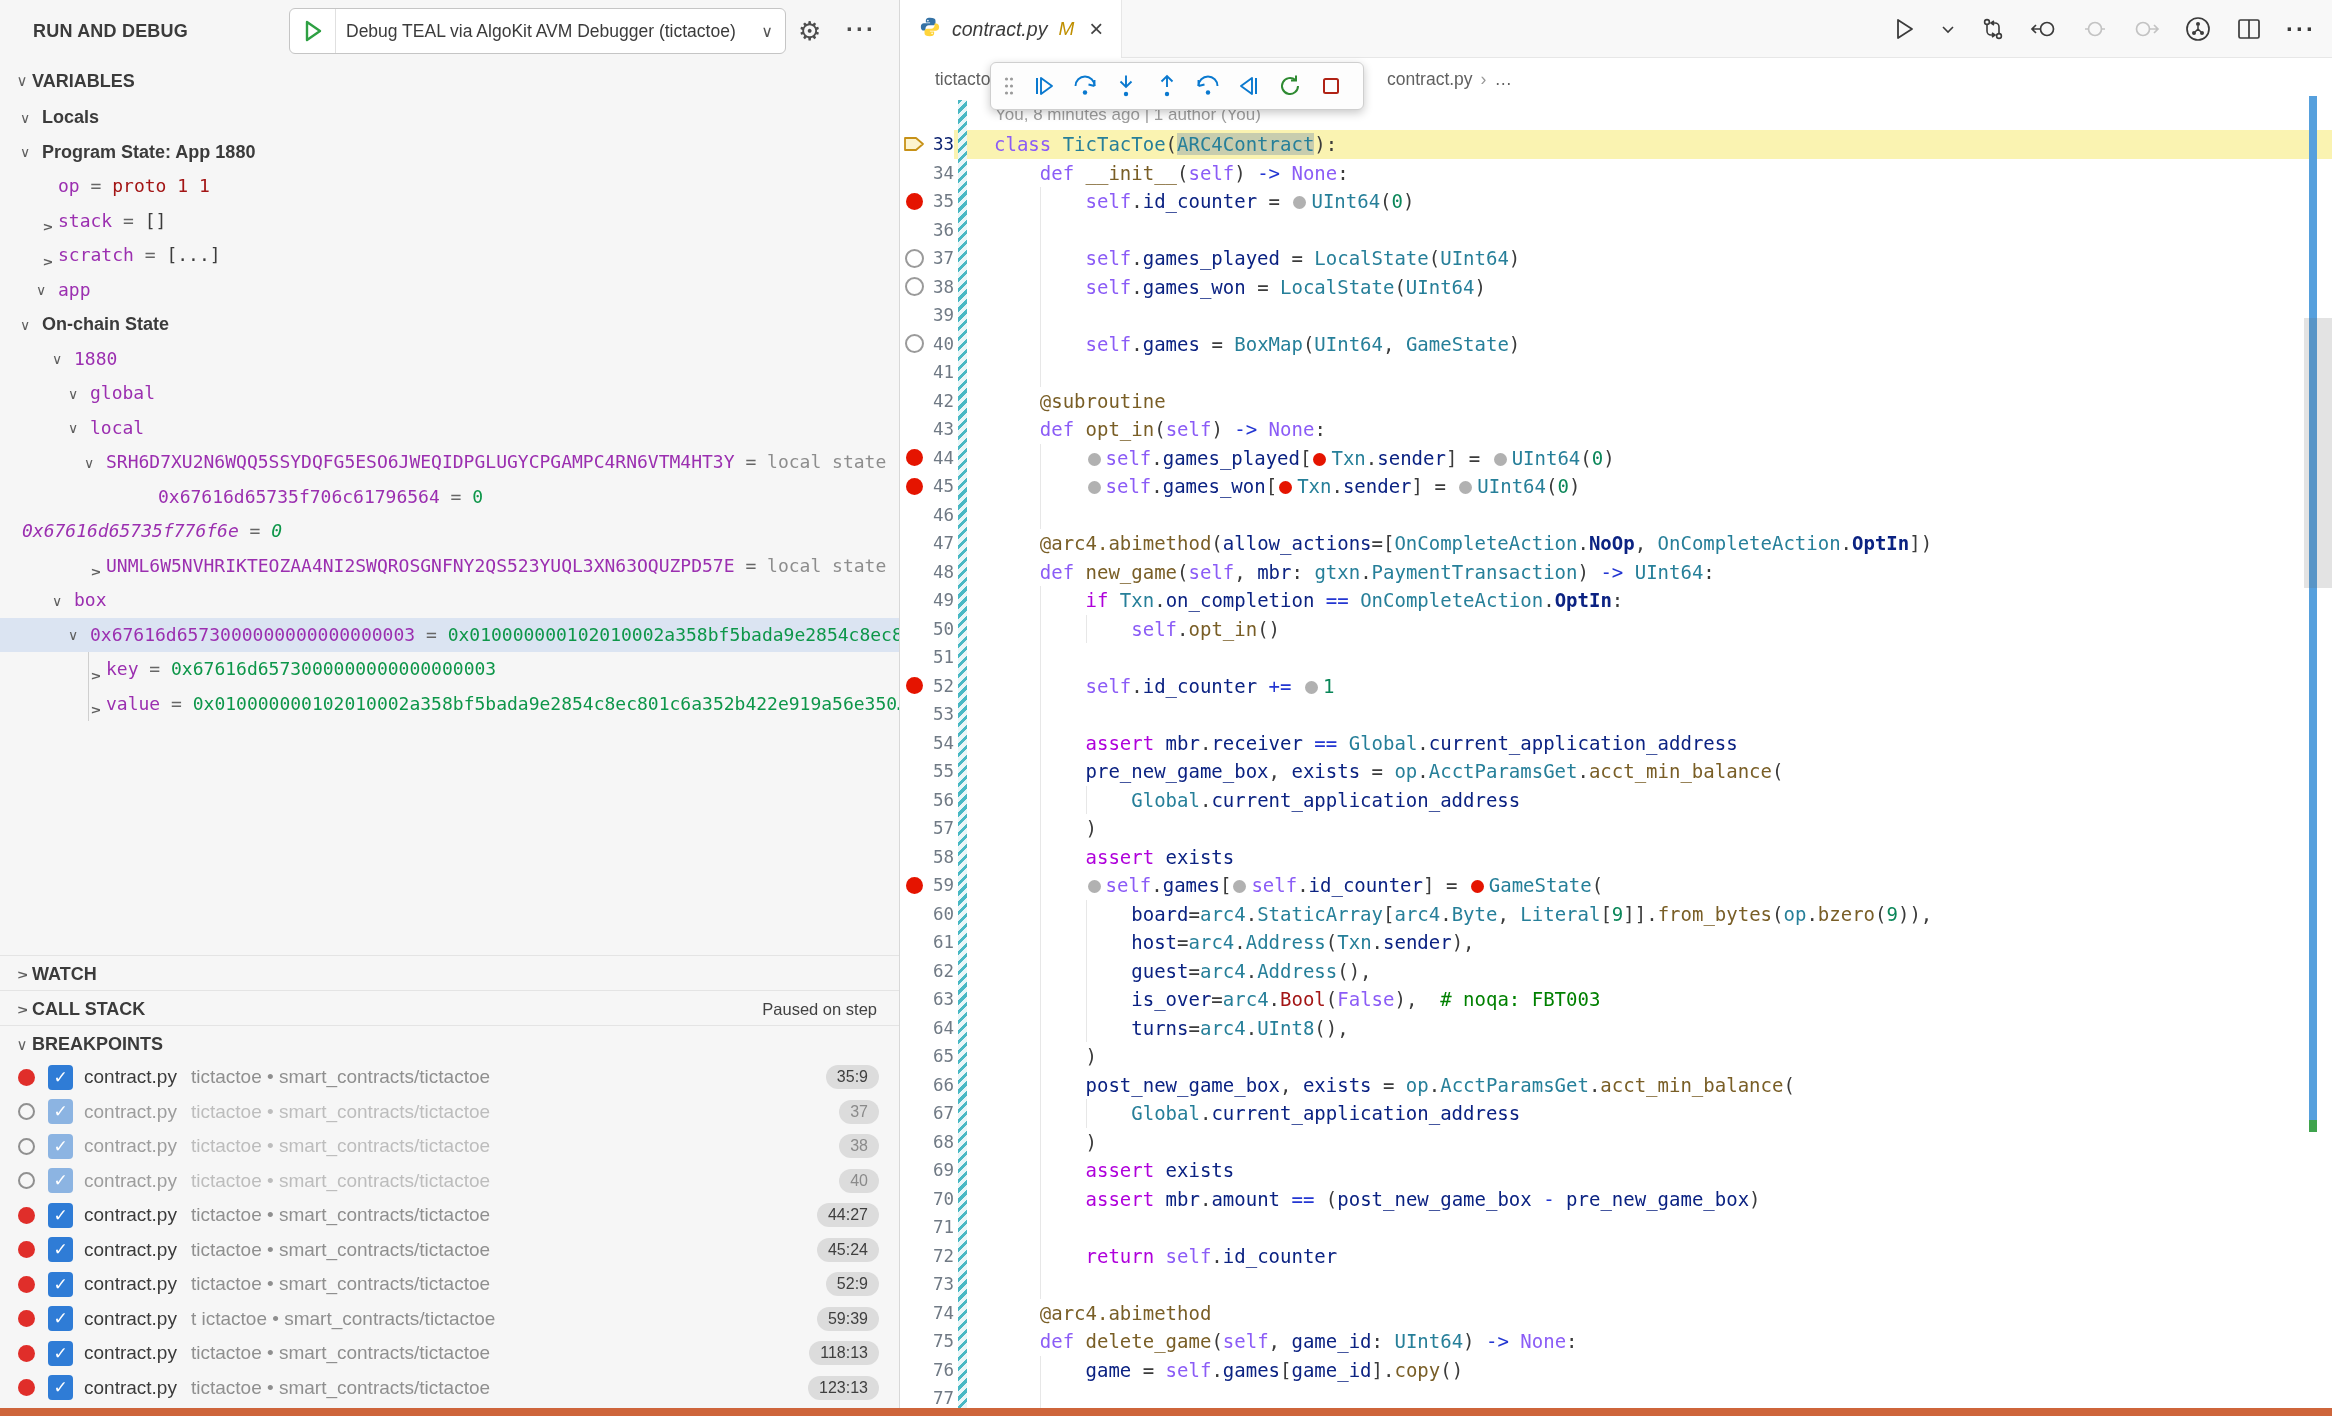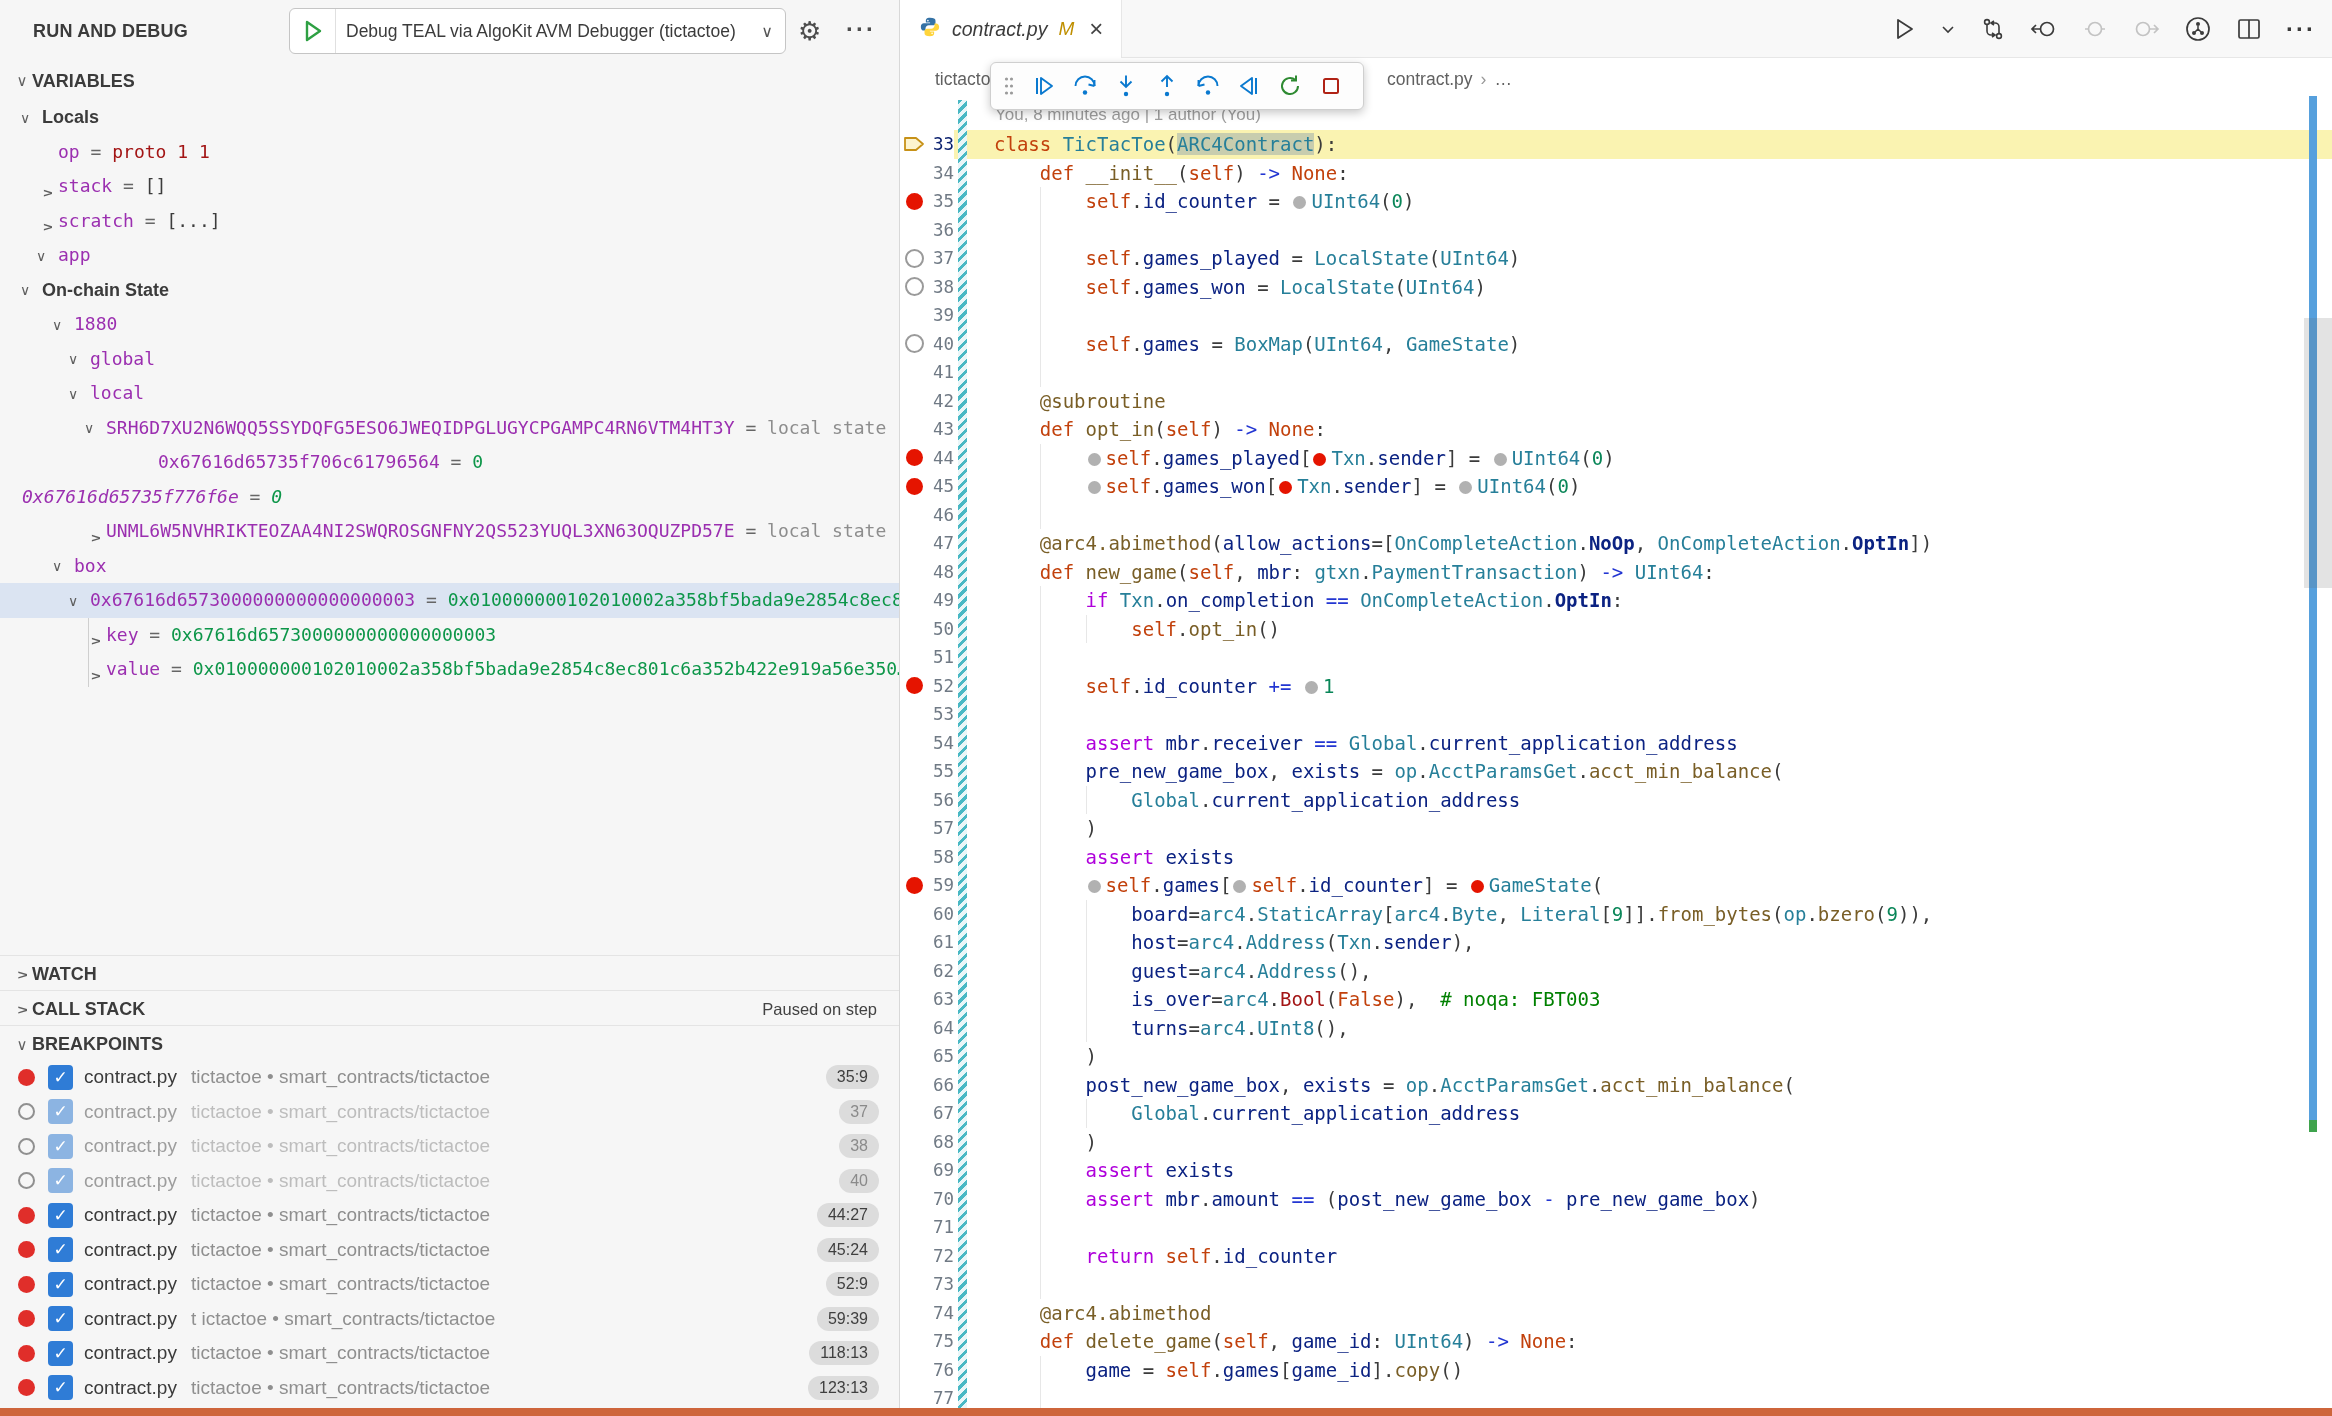--- a/index.html
+++ b/index.html
@@ -103,21 +103,21 @@
   .gnum { flex:0 0 27px; text-align:right; font-family:"DejaVu Sans Mono",monospace;
     font-size:17.5px; color:#707a85; }
   .gnum.curn { color:#0b216f; }
   .ccontent { position:relative; flex:1; padding-left:40px; white-space:pre;
     font-family:"DejaVu Sans Mono",monospace; font-size:19px; }
   .cline.cur .ccontent { background:#faf3b1; }
   .iguide { position:absolute; top:0; height:100%; border-left:1px solid #e7e7e7; }
   .dot { display:inline-block; width:13px; height:13px; border-radius:50%;
     vertical-align:-1px; margin:0 5px 0 2px; }
   .dot.dg { background:#b1b1b1; } .dot.dr { background:#e51400; }
-  .tk-k { color:#c2410c;text-align:right; } .tk-c { color:#af00db; } .tk-t { color:#267f99; }
+  .tk-k { color:#8b5cf6;text-align:right; } .tk-c { color:#af00db; } .tk-t { color:#267f99; }
   .tk-f { color:#795e26; } .tk-v { color:#0b2282; } .tk-e { color:#0b2282; font-weight:700; }
   .tk-n { color:#098658; } .tk-m { color:#008000; } .tk-p { color:#3b3b3b; }
   .tk-o { color:#2336d2; } .tk-b { color:#a31515; } .tk-w { color:#3b3b3b; }
   .tk-tsel { color:#267f99; background:#c8cdae; }
 
   
   #mod-strip { position:absolute; left:57px; top:100px; bottom:8px; width:9px; z-index:5;
     background:repeating-linear-gradient(135deg,#49b8c4 0 3px,#e9f6f8 3px 7px); }
 
   
@@ -153,20 +153,21 @@
       <span class="sb-dots">···</span>
     </div>
 
     <div class="sec-hdr noline" style="top:62px;">
       <span class="sc">∨</span>
       <span>VARIABLES</span>
     </div>
 
     <div id="var-tree">
         <div class="trow" style="padding-left: 20px;"><span class="chev">∨</span><span class="ts-b">Locals</span></div>
+        <div class="trow" style="padding-left: 20px;"><span class="chev">∨</span><span class="ts-b">Program State: App 1880</span></div>
         <div class="trow" style="padding-left: 36px;"><span class="chev none">∨</span><span class="ts-n">op</span><span class="ts-q"> = </span><span class="ts-r">proto 1 1</span></div>
         <div class="trow" style="padding-left: 36px;"><span class="chev col">∨</span><span class="ts-n">stack</span><span class="ts-q"> = </span><span class="ts-d">[]</span></div>
         <div class="trow" style="padding-left: 36px;"><span class="chev col">∨</span><span class="ts-n">scratch</span><span class="ts-q"> = </span><span class="ts-d">[...]</span></div>
         <div class="trow" style="padding-left: 36px;"><span class="chev">∨</span><span class="ts-n">app</span></div>
         <div class="trow" style="padding-left: 20px;"><span class="chev">∨</span><span class="ts-b">On-chain State</span></div>
         <div class="trow" style="padding-left: 52px;"><span class="chev">∨</span><span class="ts-n">1880</span></div>
         <div class="trow" style="padding-left: 68px;"><span class="chev">∨</span><span class="ts-n">global</span></div>
         <div class="trow" style="padding-left: 68px;"><span class="chev">∨</span><span class="ts-n">local</span></div>
         <div class="trow" style="padding-left: 84px;"><span class="chev">∨</span><span class="ts-n">SRH6D7XU2N6WQQ5SSYDQFG5ESO6JWEQIDPGLUGYCPGAMPC4RN6VTM4HT3Y</span><span class="ts-q"> = </span><span class="ts-gray">local state</span></div>
         <div class="trow" style="padding-left: 100px; margin-left: 36px;"><span class="chev none">∨</span><span class="ts-n">0x67616d65735f706c61796564</span><span class="ts-q"> = </span><span class="ts-g">0</span></div>

